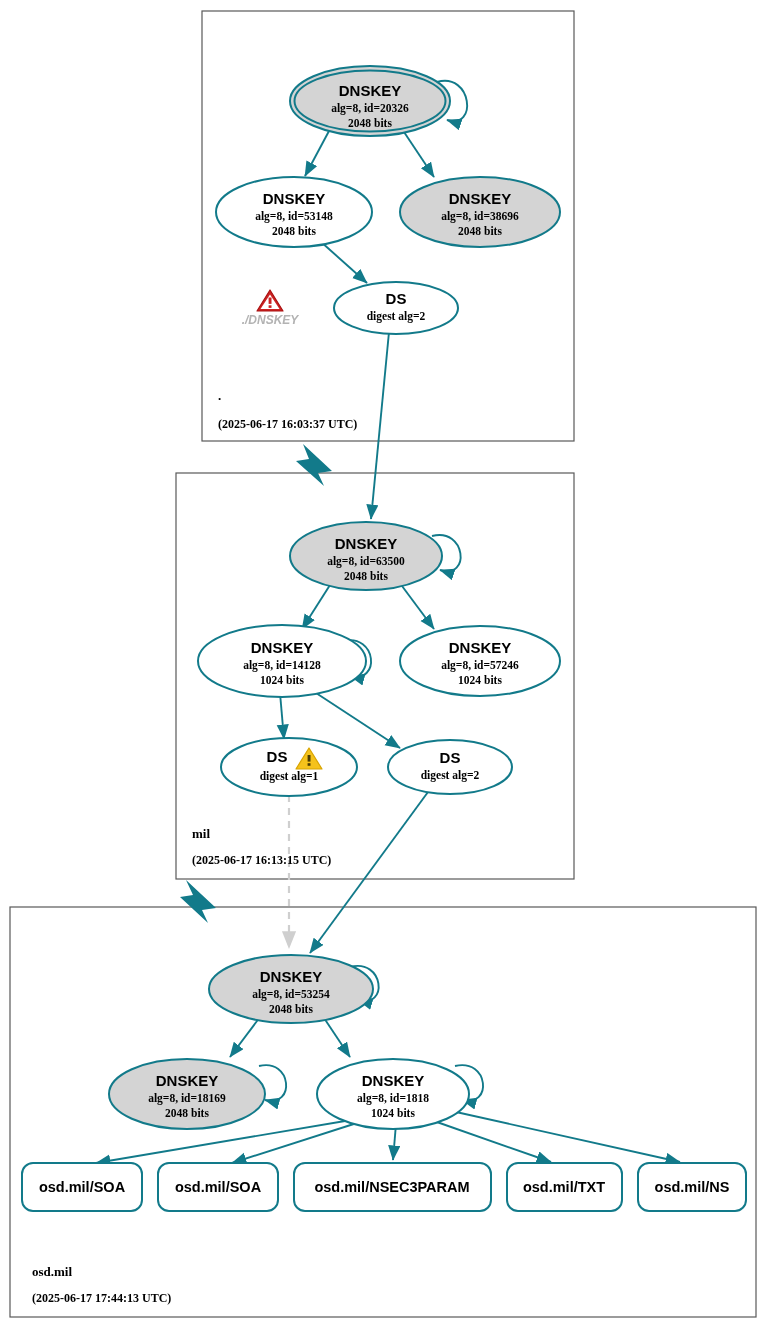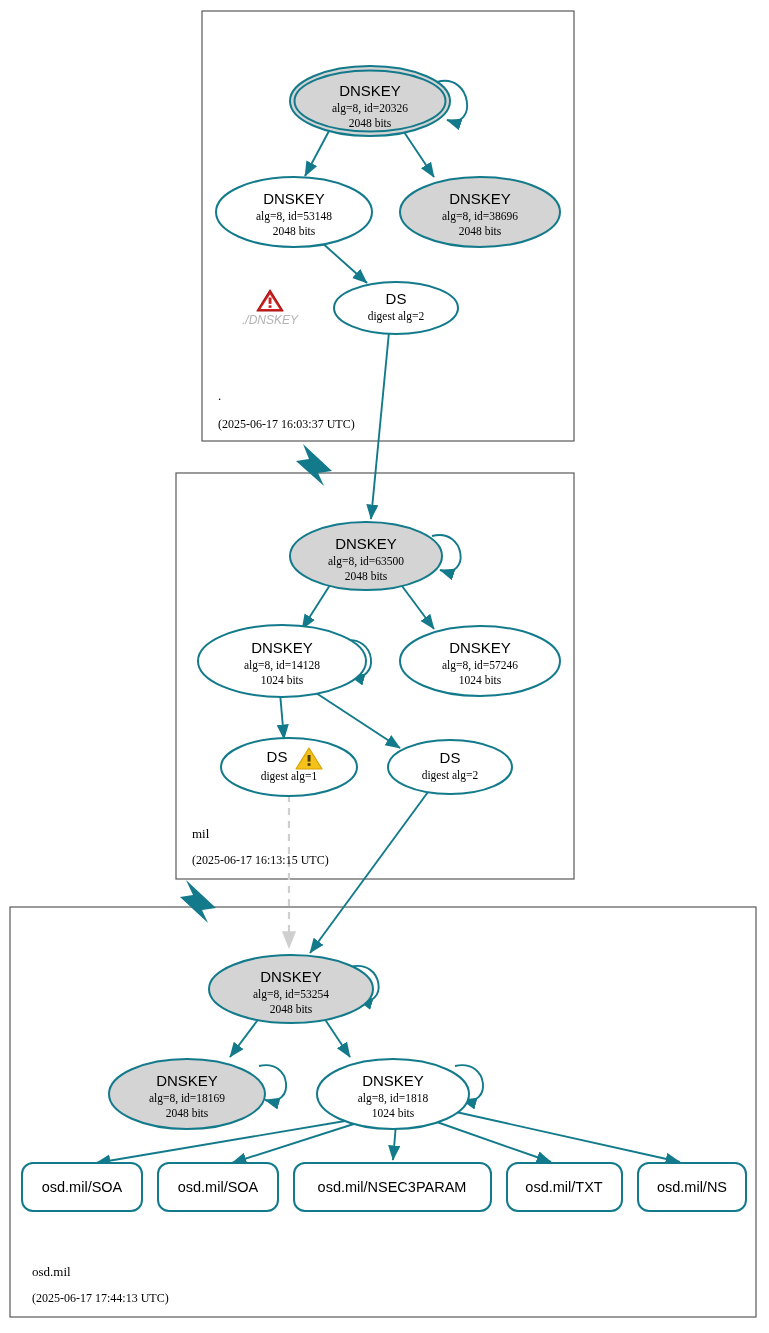--- a/index.html
+++ b/index.html
@@ -1,18 +1,18 @@
 <!DOCTYPE html>
 <html><head>
 <meta charset="utf-8">
 <style>
   html,body{margin:0;padding:0;background:#ffffff;}
   body{width:769px;height:1333px;overflow:hidden;
        font-family:"Liberation Sans",sans-serif;}
-  #stage{position:relative;width:643px;height:1333px;}
+  #stage{position:relative;width:643px;height:1333px;font-weight:bold;}
   svg{display:block;}
   .zone-box{fill:#ffffff;stroke:#595959;stroke-width:1.2;}
   .node-ell{stroke:#127a8a;stroke-width:2;}
   .ell-white{fill:#ffffff;}
   .ell-grey{fill:#d4d4d4;}
   .rec-box{fill:#ffffff;stroke:#127a8a;stroke-width:2;}
   .edge{stroke:#127a8a;stroke-width:1.9;fill:none;}
   .edge-thick{fill:#127a8a;stroke:none;}
   .edge-dash{stroke:#cfcfcf;stroke-width:2.2;fill:none;stroke-dasharray:7 6;}
   .t-title{font-family:"Liberation Sans",sans-serif;font-size:15px;fill:#000;}

